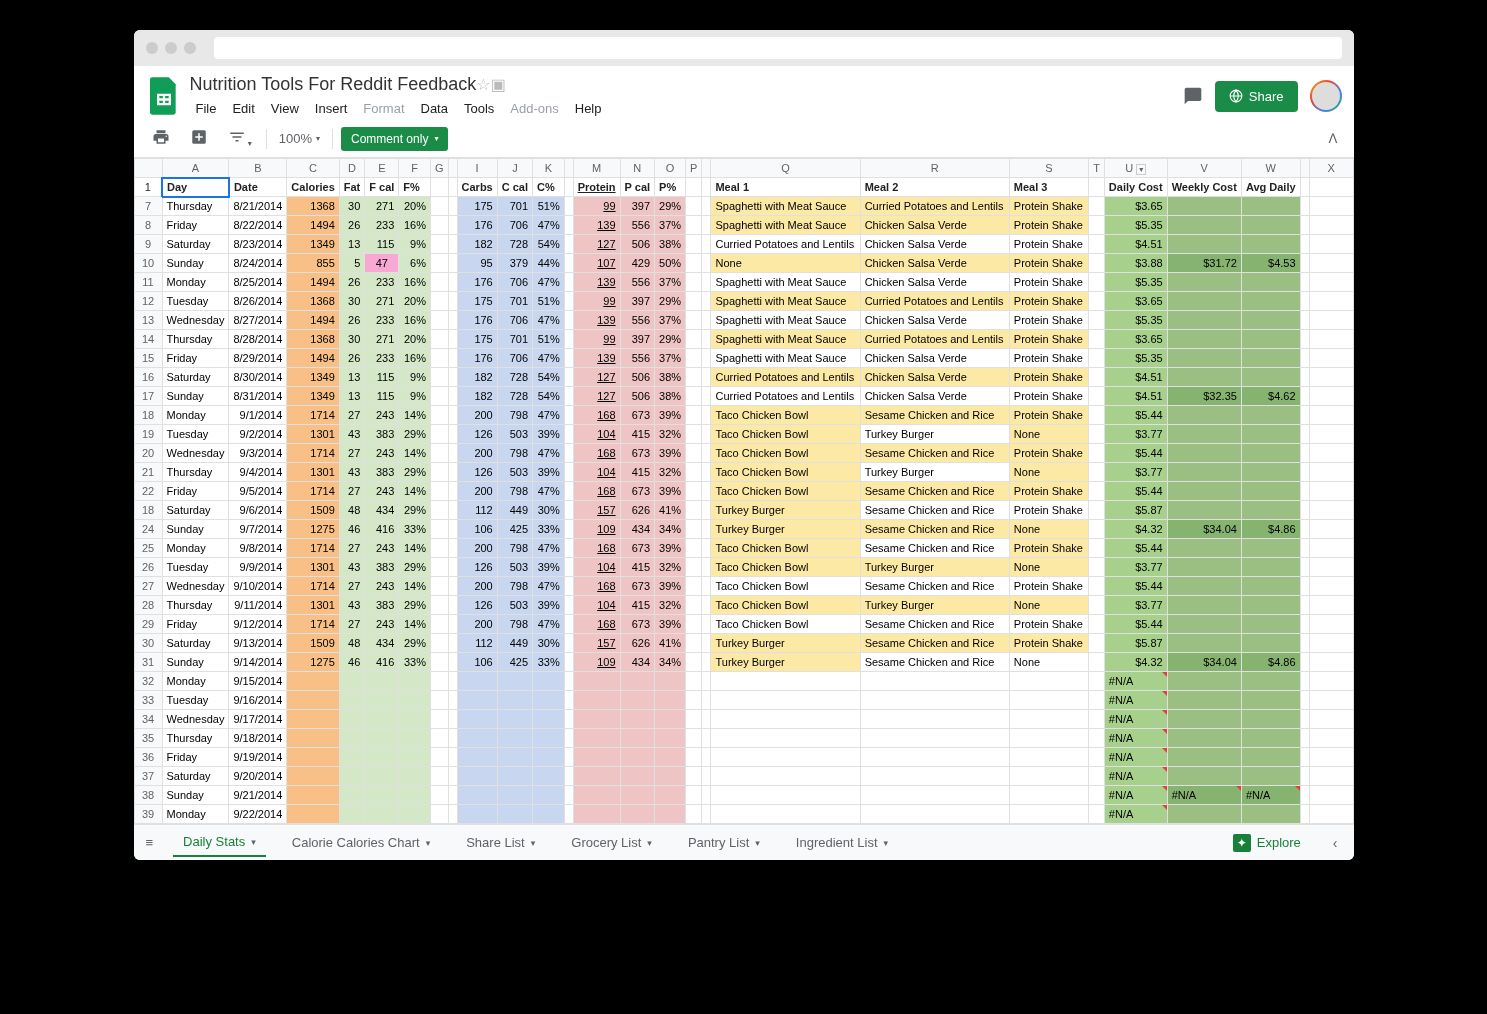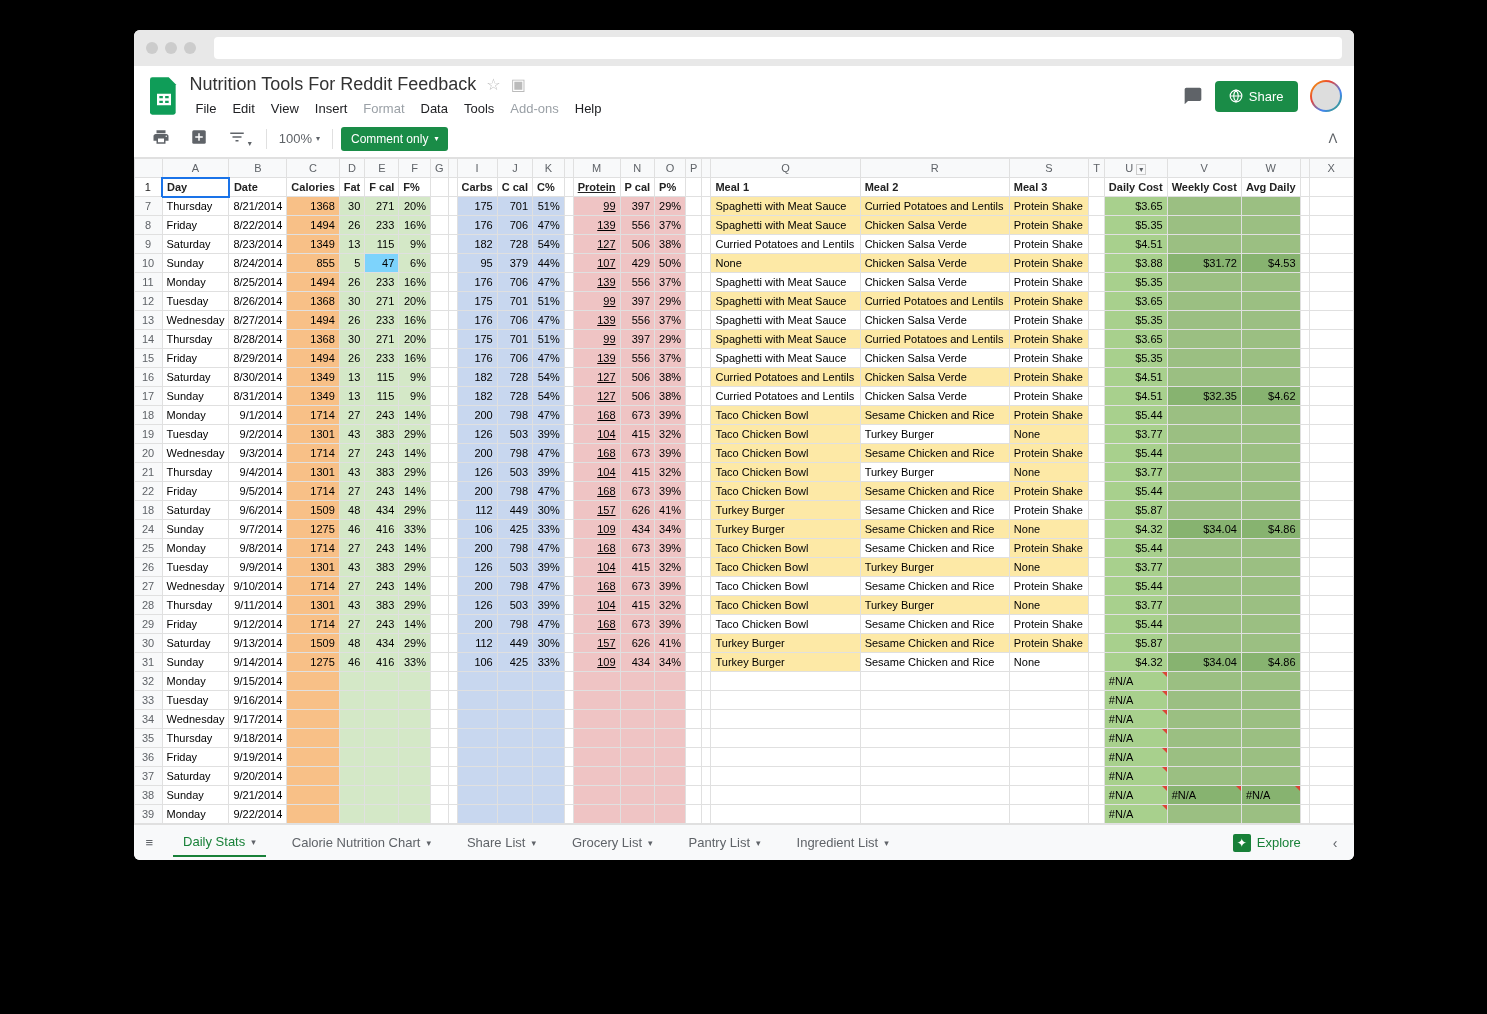--- a/index.html
+++ b/index.html
@@ -6,21 +6,21 @@
 body { font-family: Arial, sans-serif; background: #000; padding: 30px; }
 .browser-window { background: #fff; border-radius: 6px; overflow: hidden; width: 1220px; height: 830px; margin: 0 auto; display: flex; flex-direction: column; }
 .browser-chrome { background: #e8e8e8; height: 36px; display: flex; align-items: center; padding: 0 12px; gap: 8px; }
 .traffic-lights { display: flex; gap: 7px; }
 .traffic-light { width: 12px; height: 12px; border-radius: 50%; background: #ccc; }
 .url-bar { flex: 1; background: #fff; height: 22px; border-radius: 4px; margin-left: 10px; }
 .app-header { display: flex; align-items: center; padding: 6px 12px 0 12px; gap: 8px; }
 .sheets-icon { width: 36px; height: 48px; display: flex; align-items: center; justify-content: center; }
 .sheets-icon svg { width: 28px; height: 38px; }
 .title-area { flex: 1; }
-.doc-title { font-size: 18px; color: #333; display: flex; align-items: center; gap: 10px; }
+.doc-title { font-size: 18px; color: #333; display: flex; align-items: center; }
 .star-icon, .move-icon { color: #bbb; font-size: 16px; cursor: pointer; }
 .menu-bar { display: flex; gap: 4px; font-size: 13px; color: #202124; margin-top: 4px; }
 .menu-item { padding: 2px 6px; cursor: pointer; border-radius: 3px; }
 .menu-item.disabled { color: #9aa0a6; }
 .right-tools { display: flex; align-items: center; gap: 12px; }
 .comment-icon { width: 20px; height: 20px; color: #5f6368; }
 .share-btn { background: #1a8c47; color: #fff; padding: 8px 14px; border-radius: 4px; font-size: 13px; font-weight: 500; display: flex; align-items: center; gap: 6px; cursor: pointer; border: none; }
 .avatar { width: 32px; height: 32px; border-radius: 50%; background: linear-gradient(135deg,#f4b400,#ea4335,#4285f4,#34a853); padding: 2px; }
 .avatar-inner { width: 100%; height: 100%; border-radius: 50%; background: #ddd; }
 .toolbar { display: flex; align-items: center; padding: 4px 12px; gap: 8px; border-bottom: 1px solid #e0e0e0; font-size: 13px; }
@@ -303,21 +303,21 @@
             <td class="c-avg num" style="background: rgb(155, 191, 130); text-align: right;"></td>
             <td></td>
             <td class="c-x"></td>
           </tr>
           <tr>
             <td class="row-header">10</td>
             <td class="c-day" style="text-align: left;">Sunday</td>
             <td class="c-date" style="text-align: right;">8/24/2014</td>
             <td class="c-cal num" style="background: rgb(248, 192, 135); text-align: right;">855</td>
             <td class="c-fat num" style="background: rgb(212, 232, 199); text-align: right;">5</td>
-            <td class="c-fcal num" style="background: #7dd3fc; text-align: right;">47</td>
+            <td class="c-fcal num" style="background: #f9a8d4; text-align: center;">47</td>
             <td class="c-fp num" style="background: rgb(212, 232, 199); text-align: right;">6%</td>
             <td class="c-sep"></td>
             <td></td>
             <td class="c-carb num" style="background: rgb(200, 215, 239); text-align: right;">95</td>
             <td class="c-ccal num" style="background: rgb(200, 215, 239); text-align: right;">379</td>
             <td class="c-cp num" style="background: rgb(200, 215, 239); text-align: right;">44%</td>
             <td></td>
             <td class="c-pro num" style="background: rgb(239, 196, 196); text-align: right;">107</td>
             <td class="c-pcal num" style="background: rgb(239, 196, 196); text-align: right;">429</td>
             <td class="c-pp num" style="background: rgb(239, 196, 196); text-align: right;">50%</td>
@@ -1179,21 +1179,21 @@
   </div>
 
   <div class="bottom-tabs">
     <div class="tab-menu-icon">≡</div>
     <div id="tabs-container" style="display:flex;gap:16px;">
         <div class="sheet-tab active">
           <span>Daily Stats</span> 
           <span class="sheet-tab-arrow">▾</span>
         </div>
         <div class="sheet-tab">
-          <span>Calorie Nutrition Chart</span> 
+          <span>Calorie Calories Chart</span> 
           <span class="sheet-tab-arrow">▾</span>
         </div>
         <div class="sheet-tab">
           <span>Share List</span> 
           <span class="sheet-tab-arrow">▾</span>
         </div>
         <div class="sheet-tab">
           <span>Grocery List</span> 
           <span class="sheet-tab-arrow">▾</span>
         </div>

